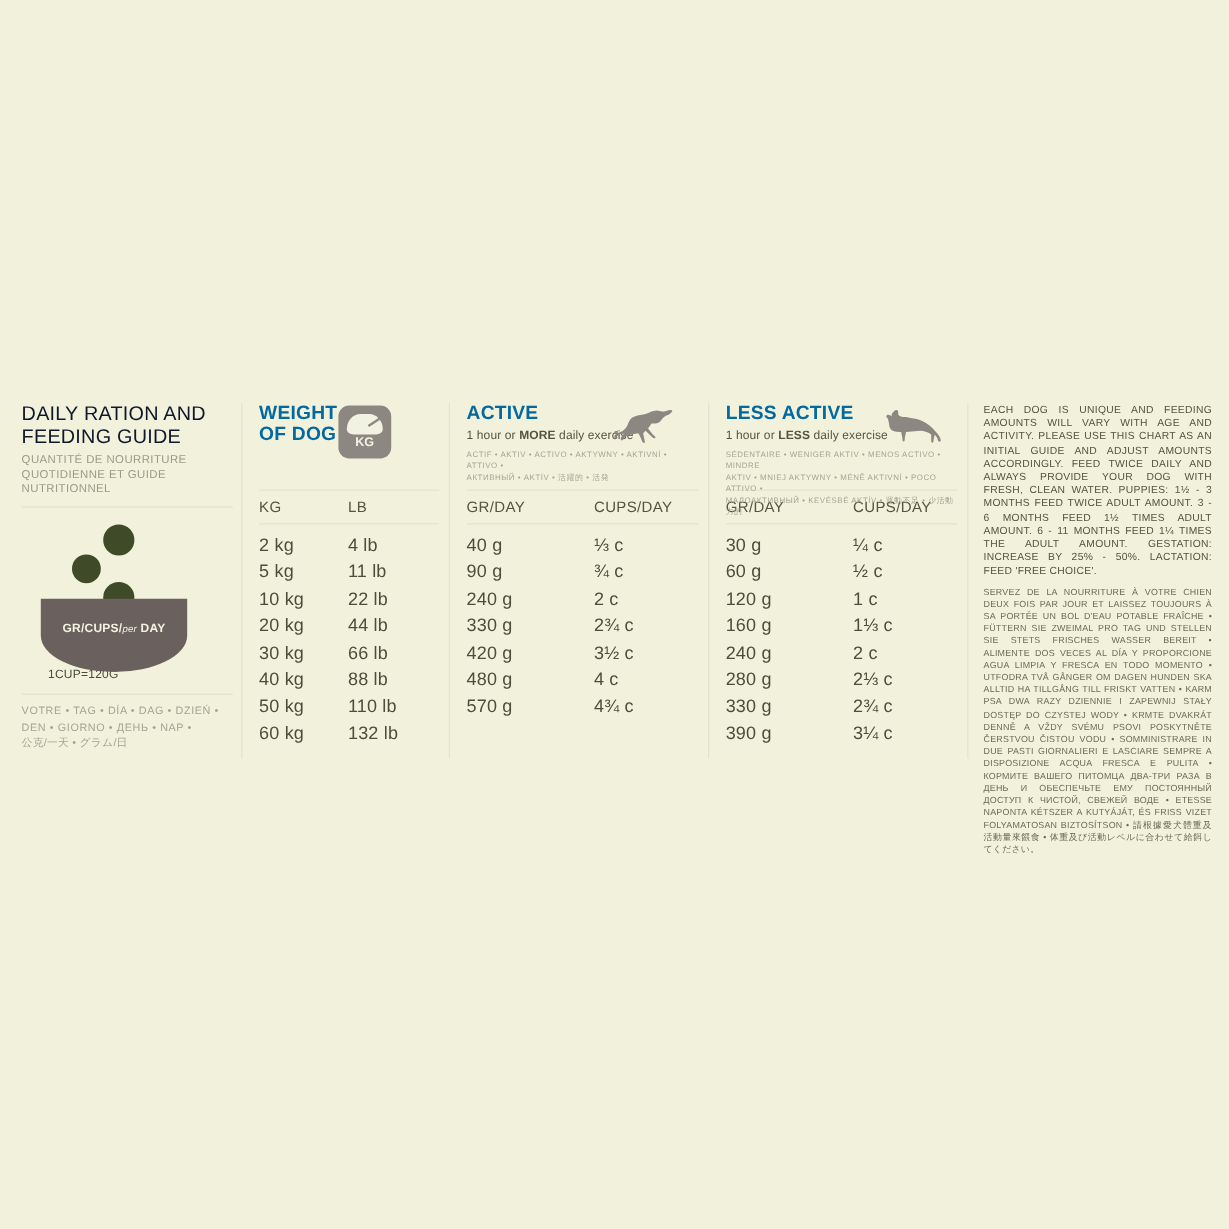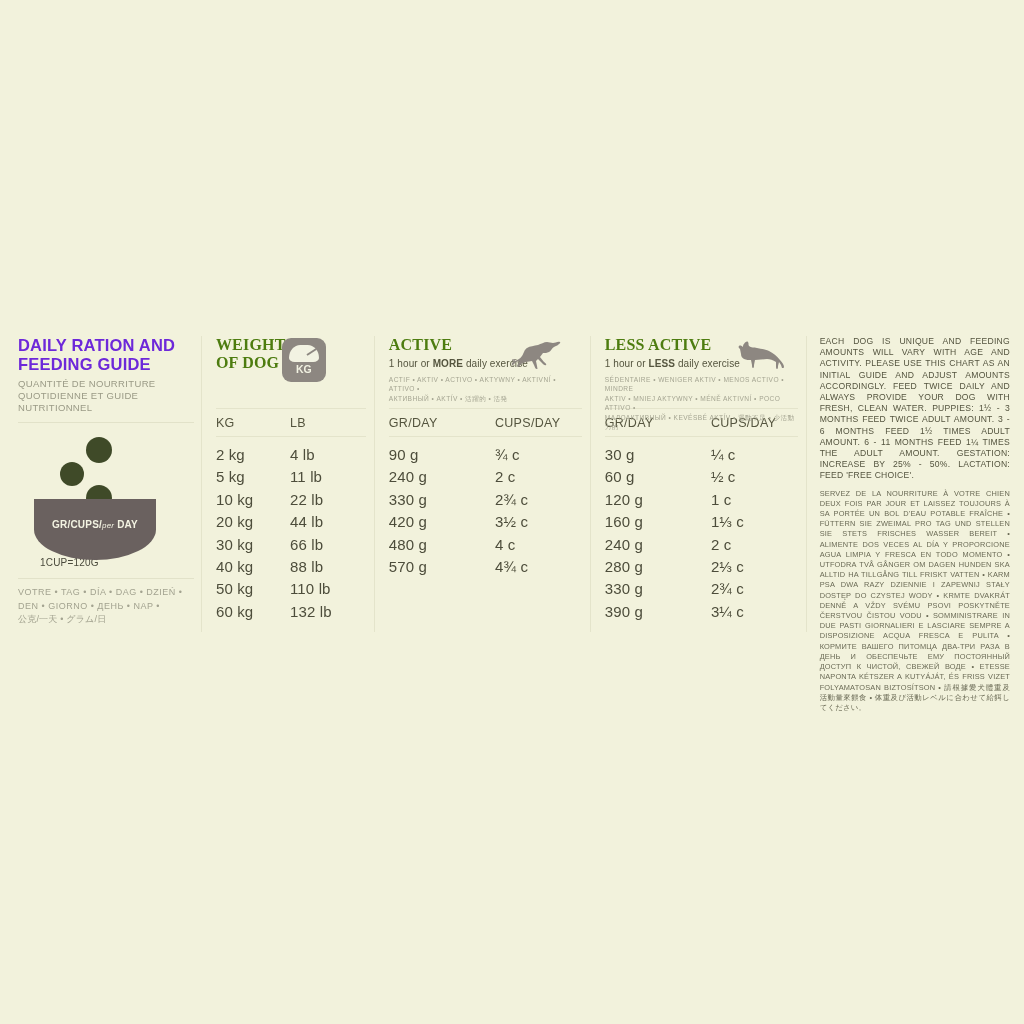--- a/index.html
+++ b/index.html
@@ -34,23 +34,23 @@
 
   
   .col-title {
     width: 183px;
     padding-right: 8px;
     box-sizing: border-box;
   }
   .main-title {
     font-size: 16.5px;
     line-height: 19px;
-    font-weight: bold;
+    font-weight: normal;
     letter-spacing: 0.2px;
-    color: #6d28d9;
+    color: #0f172a;
     margin: 0 0 4px 0;
   }
   .sub-title {
     font-size: 9.5px;
     line-height: 12px;
     letter-spacing: 0.35px;
     color: #9a9a86;
     margin: 0;
   }
   .title-rule {
@@ -137,24 +137,23 @@
   .col-note   { width: 222px; padding-left: 13px; padding-right: 0; }
 
   .head-row {
     height: 72px;
     position: relative;
   }
   .head-title {
     font-size: 16px;
     font-weight: bold;
     letter-spacing: 0.2px;
-    color: #4d7c0f;
+    color: #0369a1;
     line-height: 18px;
     margin: 0;
-    font-family: Liberation Serif, serif;
   }
   .head-sub {
     font-size: 10px;
     line-height: 13px;
     color: #55553f;
     margin-top: 3px;
     letter-spacing: 0.1px;
   }
   .head-sub b { font-weight: bold; }
   .head-langs {
@@ -355,20 +354,24 @@
         <svg class="dog-icon dog-run" width="62" height="30" viewBox="0 0 62 30">
           <path fill="#8d8781" d="M3 21c2-1 5-2 7-5 2-3 2-6 5-8 3-2 7-2 11-3 3-1 6-3 9-3 2 0 4 1 6 1 2 0 5-2 7-1 1 1-1 2-2 3-1 1-3 1-4 2-2 1-3 4-5 5-2 1-4 1-6 1l-3 4 4 5c1 1 3 2 2 3-1 1-3-1-4-2l-4-4-2 2 1 5c0 1 1 3 0 3-2 0-2-2-3-4l-2-4-6 1-5 2c-1 1-2 3-3 3-1 0-1-2 0-3l2-3-4 1-3 3c-1 1-3 2-3 1-1-1 1-2 2-3l3-3-2 1c-1 0-3 1-3 0 0-1 3-2 5-2z"></path>
         </svg>
       </div>
       <div class="tbl-head">
         <div class="c-a">GR/DAY</div>
         <div class="c-b">CUPS/DAY</div>
       </div>
       <div class="tbl-body" id="active-rows">
           <div class="tbl-row">
+            <div class="c-a">40 g</div>
+            <div class="c-b">⅓ c</div>
+          </div>
+          <div class="tbl-row">
             <div class="c-a">90 g</div>
             <div class="c-b">¾ c</div>
           </div>
           <div class="tbl-row">
             <div class="c-a">240 g</div>
             <div class="c-b">2 c</div>
           </div>
           <div class="tbl-row">
             <div class="c-a">330 g</div>
             <div class="c-b">2¾ c</div>

